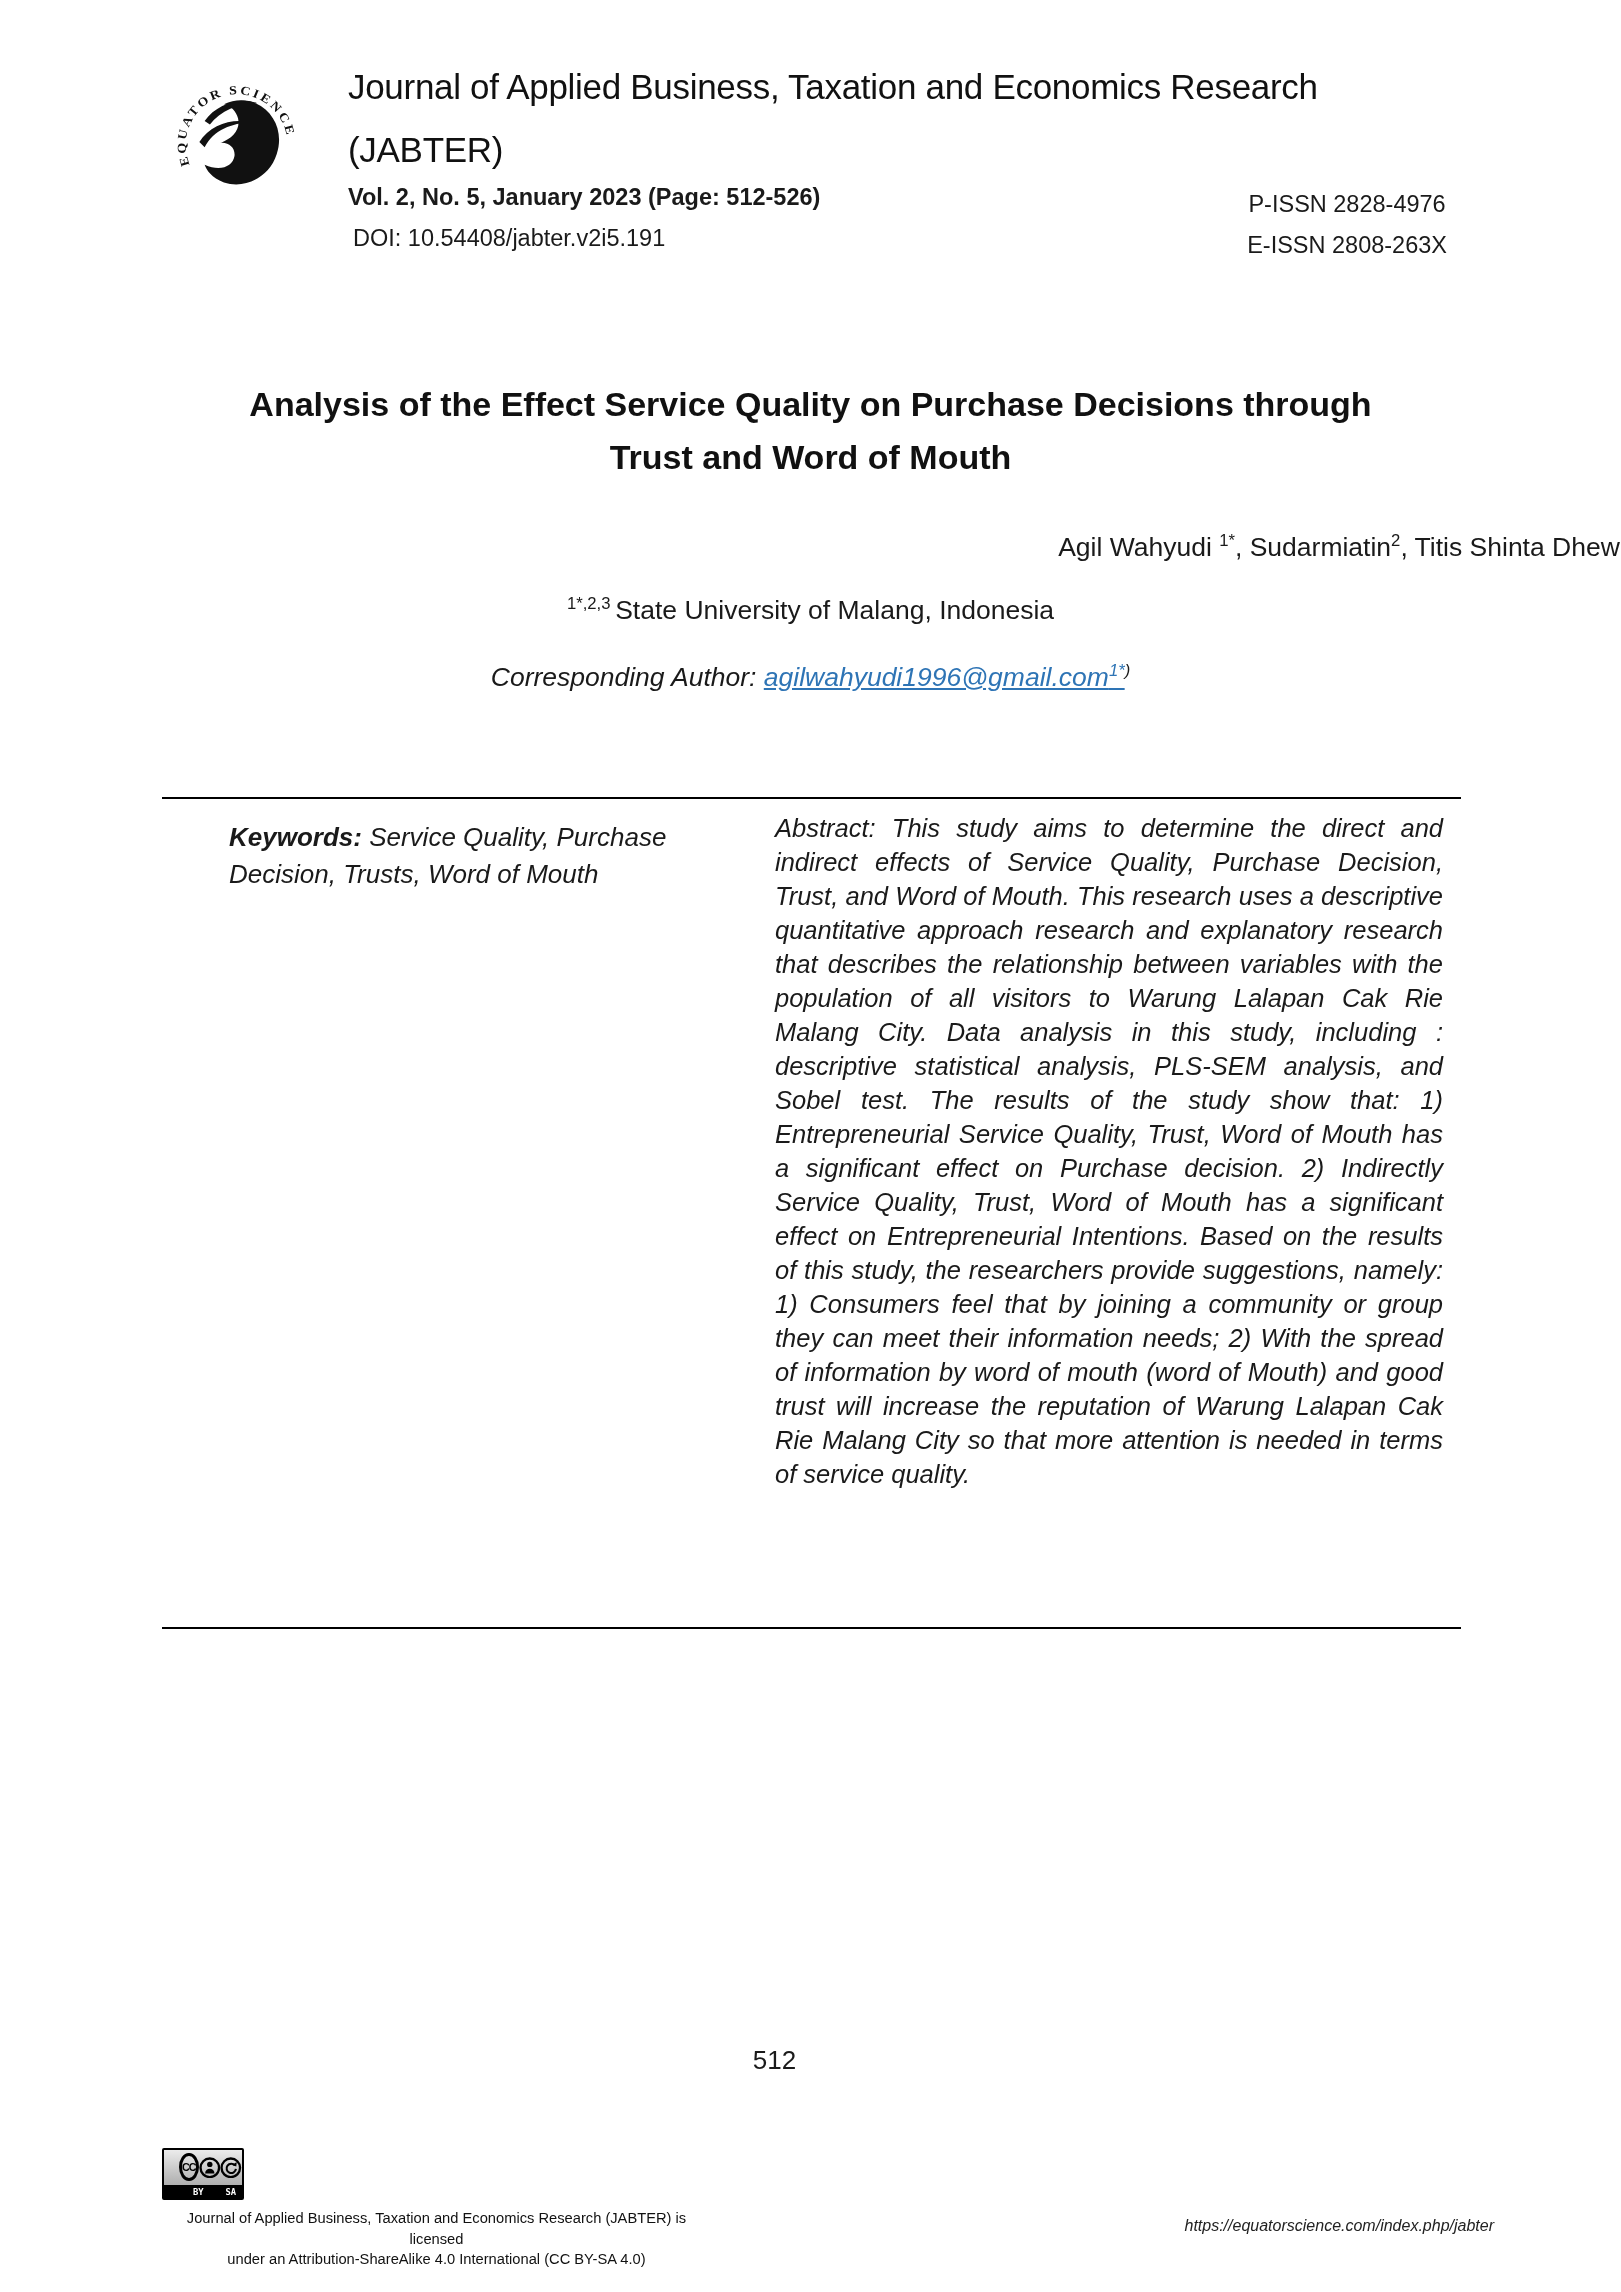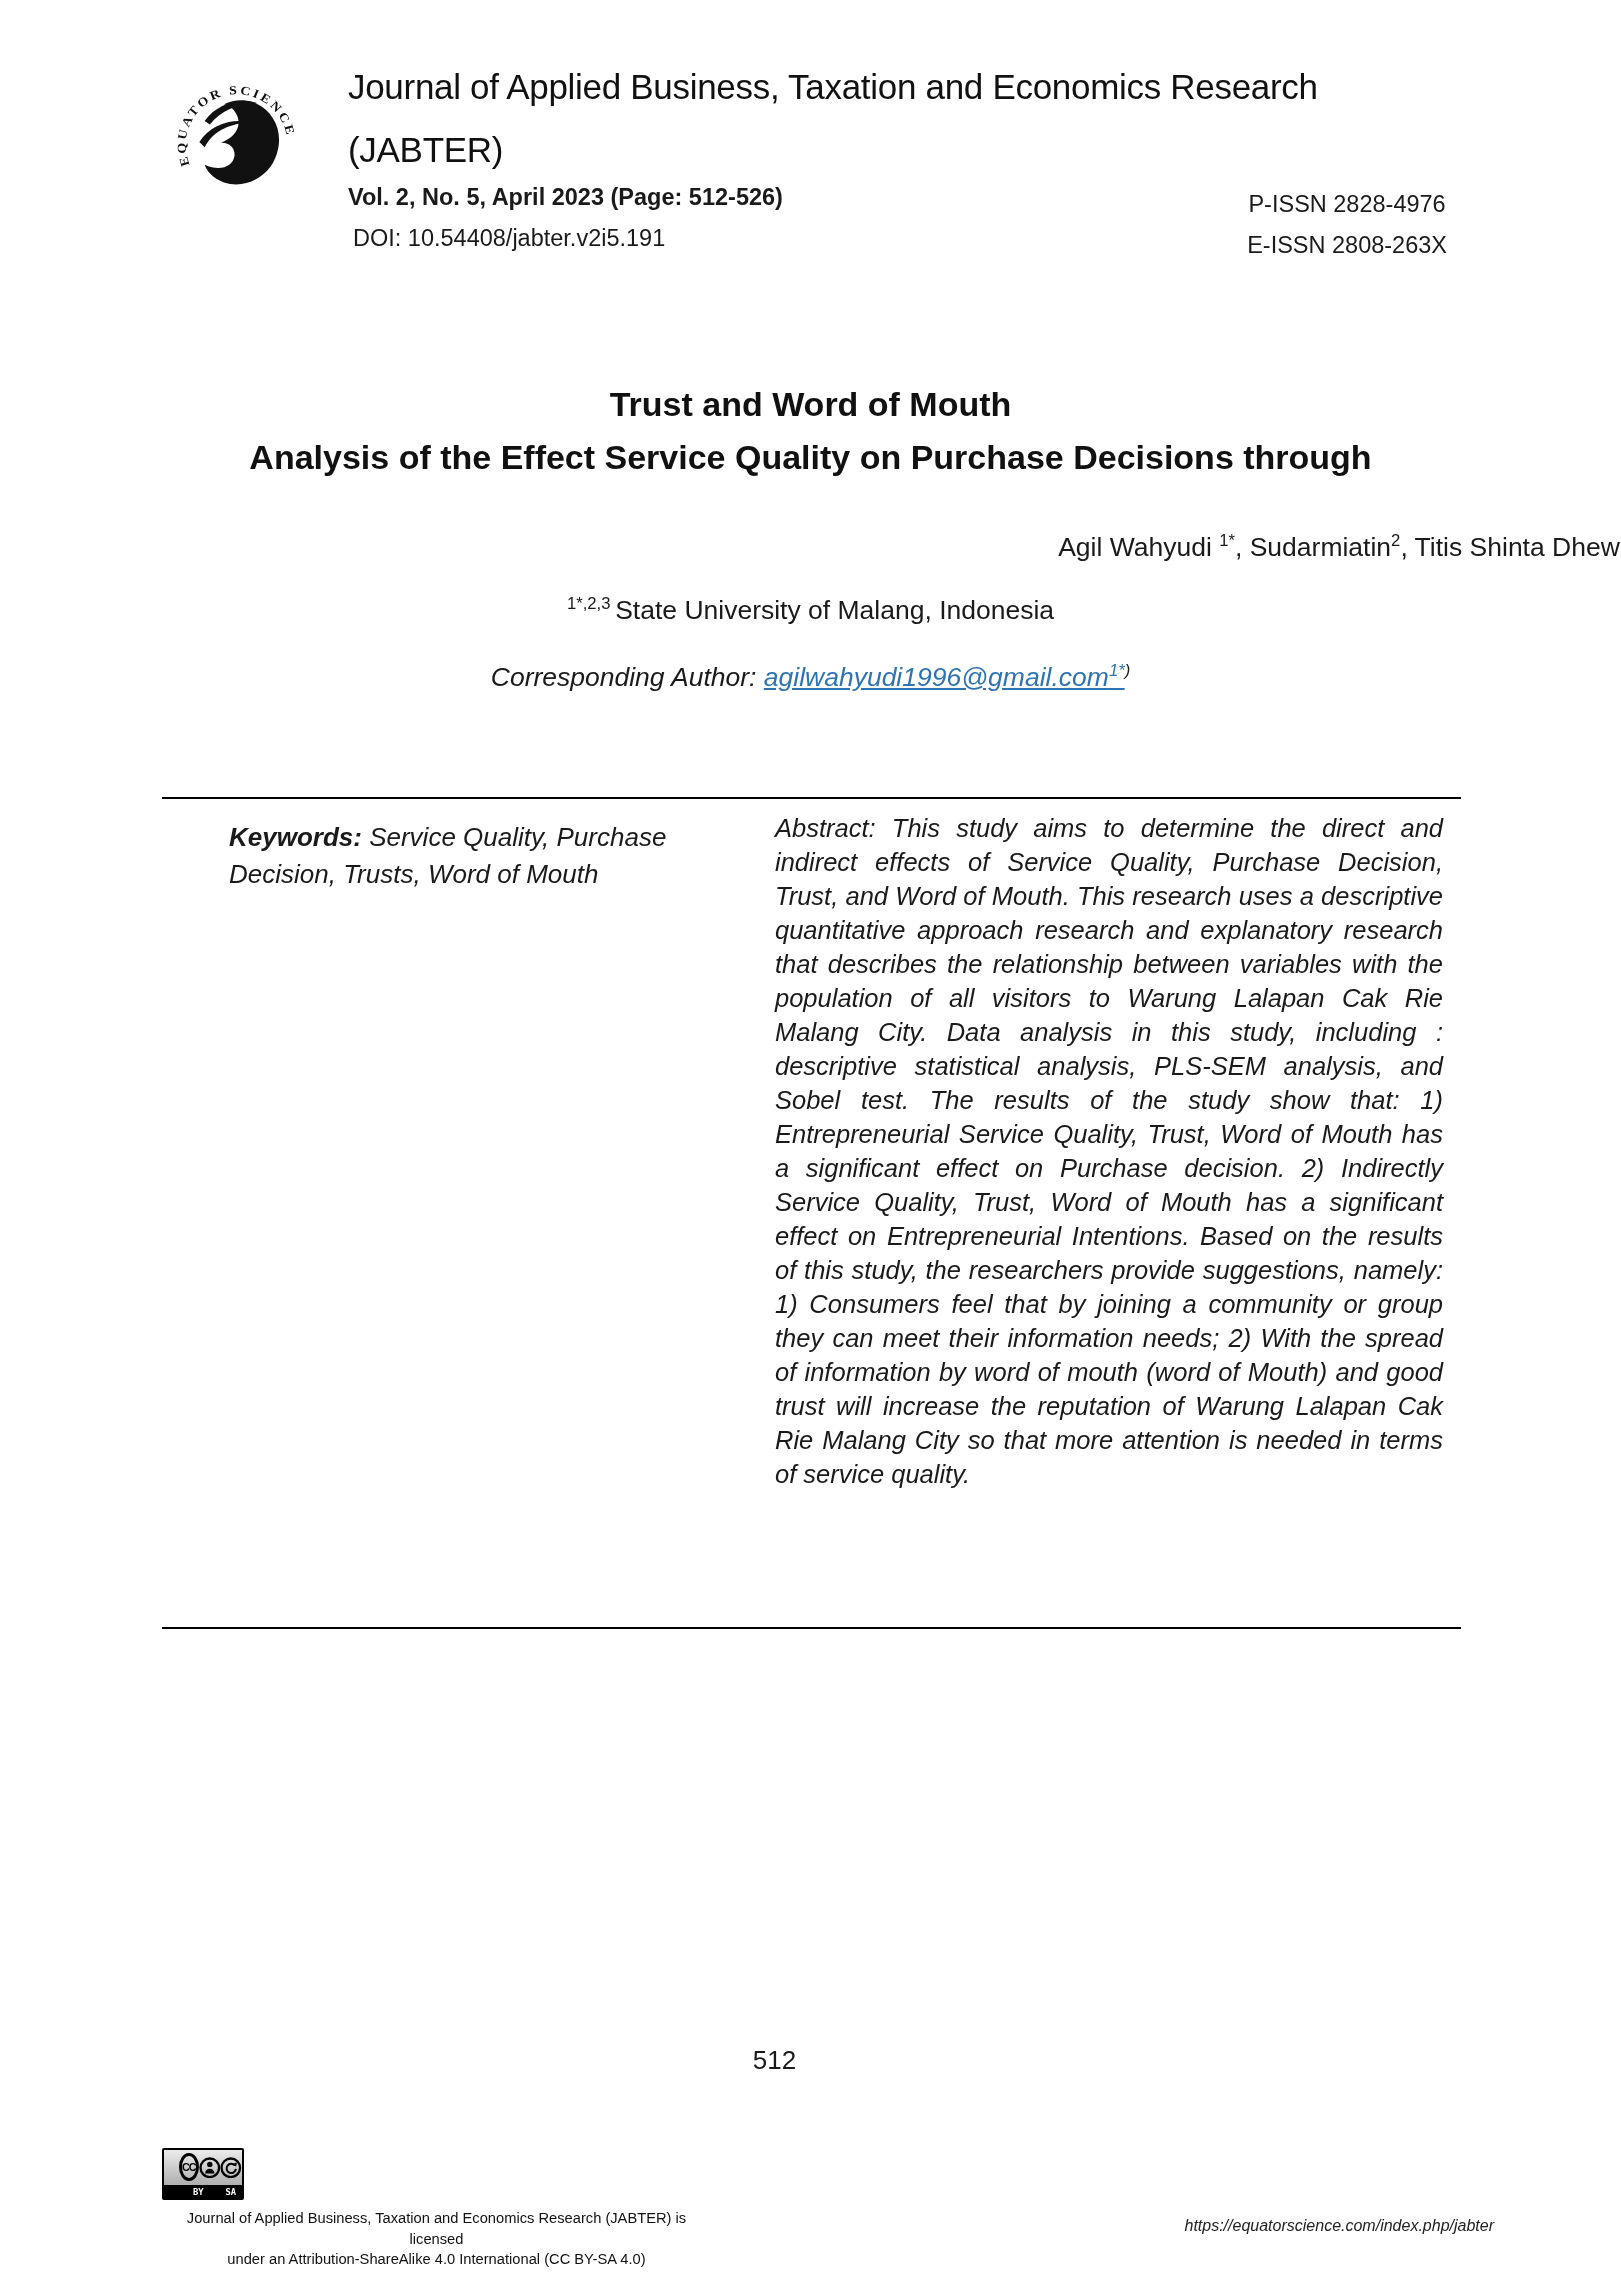--- a/index.html
+++ b/index.html
@@ -70,31 +70,31 @@
         <path d="M94,38 C116,48 126,72 118,96 C110,122 82,136 58,128 C44,123 38,114 36,108 C54,116 68,110 70,98 C71,89 64,82 54,83 C68,78 77,68 74,55 C72,47 66,41 58,39 C70,33 84,33 94,38 Z"></path>
       </g>
     </svg>
   </div>
 
   <div class="journal-title">
     <div>Journal of Applied Business, Taxation and Economics Research</div>
     <div>(JABTER)</div>
   </div>
 
-  <div class="vol-line">Vol. 2, No. 5, April 2023 (Page: 512-526)</div>
+  <div class="vol-line">Vol. 2, No. 5, January 2023 (Page: 512-526)</div>
   <div class="doi-line">DOI: 10.54408/jabter.v2i5.191</div>
 
   <div class="issn-block">
     <div>P-ISSN 2828-4976</div>
     <div>E-ISSN 2808-263X</div>
   </div>
 
   <div class="article-title">
+    <div>Analysis of the Effect Service Quality on Purchase Decisions through</div>
     <div>Trust and Word of Mouth</div>
-    <div>Analysis of the Effect Service Quality on Purchase Decisions through</div>
   </div>
 
   <div class="authors"><span>Agil Wahyudi </span><sup>1*</sup><span>, Sudarmiatin</span><sup>2</sup><span>, Titis Shinta Dhewi</span><sup>3</sup></div>
 
   <div class="affiliation"><sup>1*,2,3 </sup><span>State University of Malang, Indonesia</span></div>
 
   <div class="corresponding"><span>Corresponding Author: </span><a class="email-link" href="#" style="color: rgb(46, 116, 181);"><span>agilwahyudi1996@gmail.com</span><sup>1*</sup></a><sup>)</sup></div>
 
   <div class="meta-table">
     <div class="keywords-cell"><b>Keywords:</b><span> Service Quality, Purchase Decision, Trusts, Word of Mouth</span></div>

